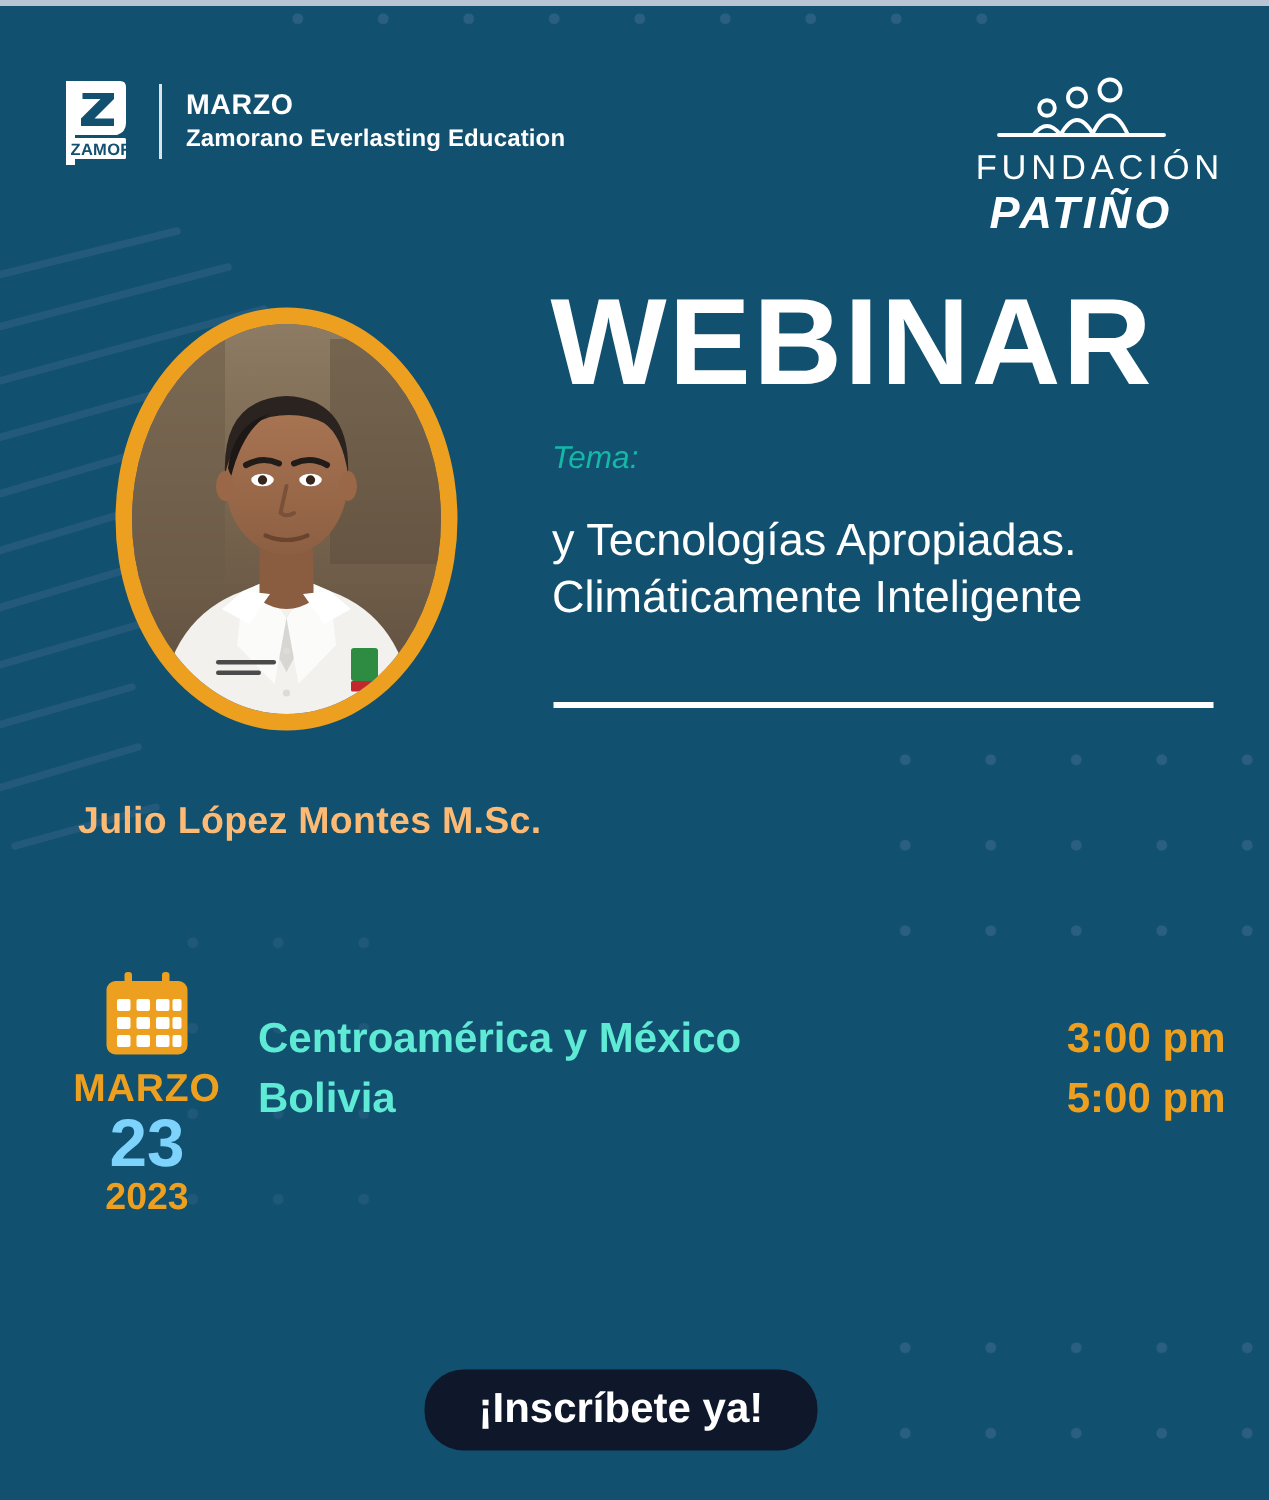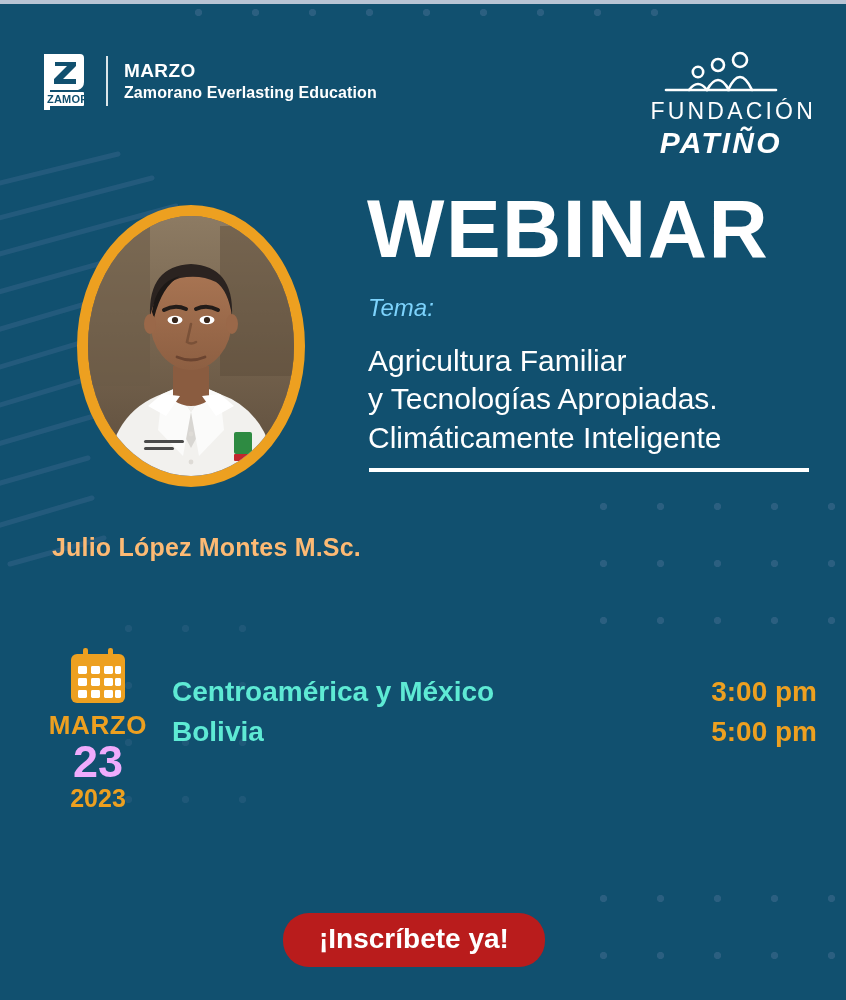--- a/index.html
+++ b/index.html
@@ -90,21 +90,21 @@
   
   .webinar-title {
     position:absolute; top:188px; left:367px;
     color:#ffffff;
     font-size:82px; font-weight:bold;
     letter-spacing:1.5px; line-height:1;
     z-index:20;
   }
   .tema-label {
     position:absolute; top:294px; left:368px;
-    color:#7dd3fc; font-size:24px; font-style:italic;
+    color:#14b8a6; font-size:21px; font-style:italic;
     z-index:20;
   }
   .topic {
     position:absolute; top:342px; left:368px;
     color:#ffffff; font-size:30px; line-height:1.28;
     width:460px; z-index:20;
   }
   .topic-rule {
     position:absolute; top:468px; left:369px;
     width:440px; height:4px; background:#ffffff; z-index:20;
@@ -116,39 +116,39 @@
     letter-spacing:.2px; z-index:20;
   }
 
   
   .date-block {
     position:absolute; top:648px; left:28px;
     width:140px; text-align:center; z-index:20;
   }
   .cal-icon { width:60px; height:58px; display:block; margin:0 auto 6px; }
   .date-month { color:#eda020; font-size:26px; font-weight:bold; letter-spacing:.6px; line-height:1; }
-  .date-day   { color:#f0abfc; font-size:45px; font-weight:bold; line-height:1.02; margin-top:1px; }
+  .date-day   { color:#7dd3fc; font-size:45px; font-weight:bold; line-height:1.02; margin-top:1px; }
   .date-year  { color:#eda020; font-size:25px; font-weight:bold; line-height:1; margin-top:1px; }
 
   
   .schedule {
     position:absolute; top:676px; left:172px;
     width:645px; z-index:20;
   }
   .sched-row {
     display:flex; align-items:baseline; justify-content:space-between;
     margin-bottom:8px;
   }
   .sched-region { color:#5eead4; font-size:28px; font-weight:bold;text-align:right; }
   .sched-time   { color:#eda020; font-size:28px; font-weight:bold; white-space:nowrap; }
 
   
   .cta {
     position:absolute; top:913px; left:283px;
-    background:#b91c1c; color:#ffffff;
+    background:#0f172a; color:#ffffff;
     font-size:28px; font-weight:bold;
     padding:10px 36px 12px;
     border-radius:26px;
     border:none;
     cursor:pointer;
     font-family:"Liberation Sans", sans-serif;
     z-index:20;
   }
 </style>
 </head>
@@ -283,21 +283,20 @@
         <circle cx="103" cy="246" r="2.4" fill="#dedbd6"></circle>
       </svg>
     </div>
   </div>
 
   <div class="webinar-title">WEBINAR</div>
 
   <div class="tema-label">Tema:</div>
 
   <div class="topic">
-    <div>Agricultura Familiar</div>
     <div>y Tecnologías Apropiadas.</div>
     <div>Climáticamente Inteligente</div>
   </div>
 
   <div class="topic-rule"></div>
 
   <div class="speaker">Julio López Montes M.Sc.</div>
 
   <div class="date-block">
     <svg class="cal-icon" viewBox="0 0 60 58">

